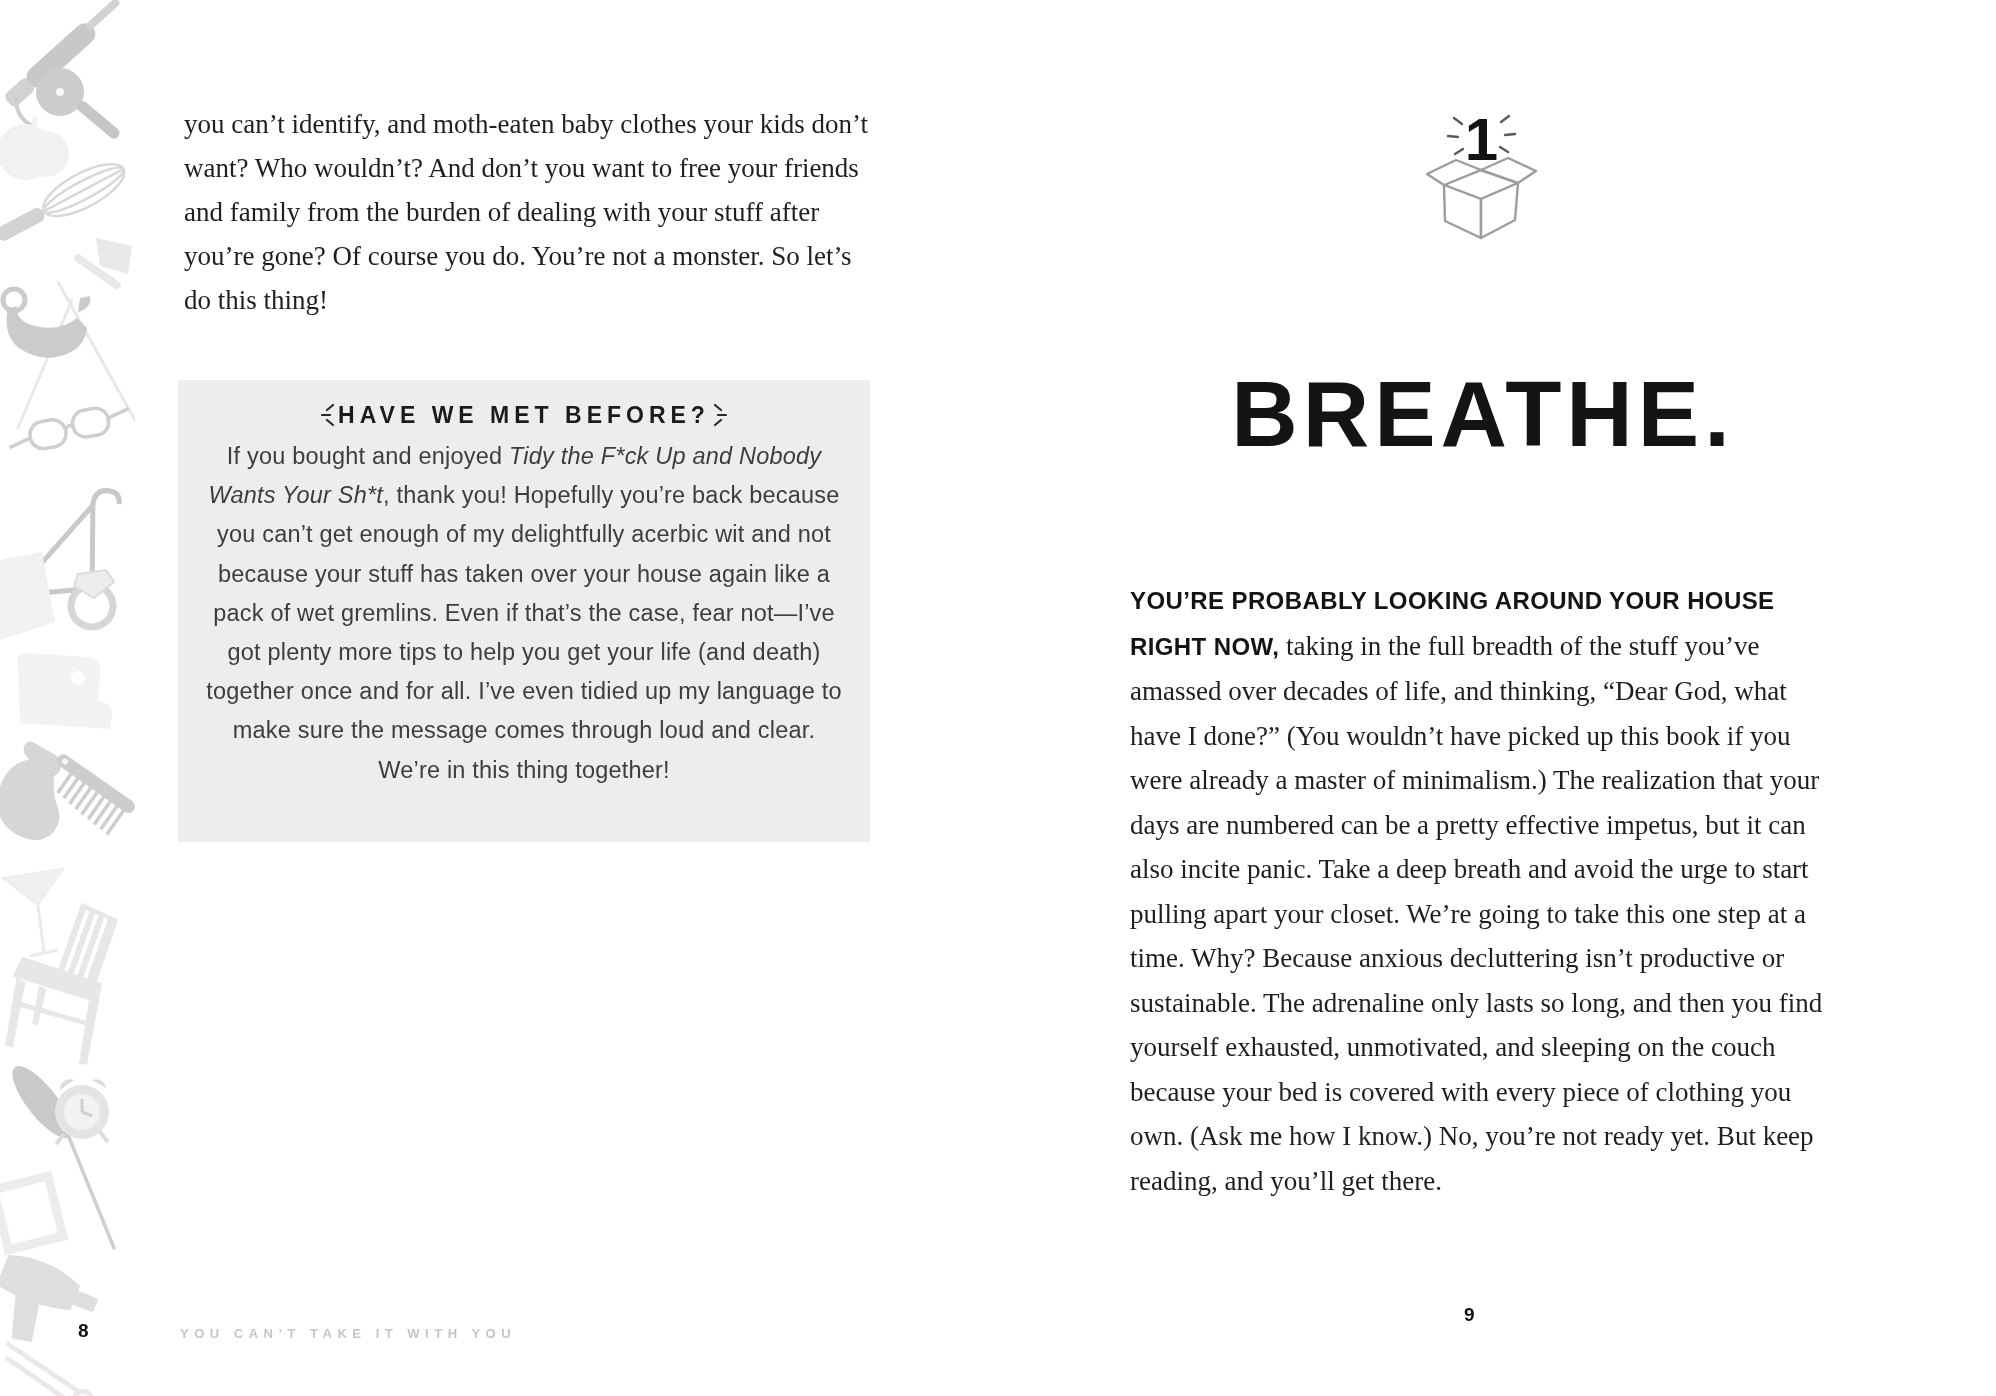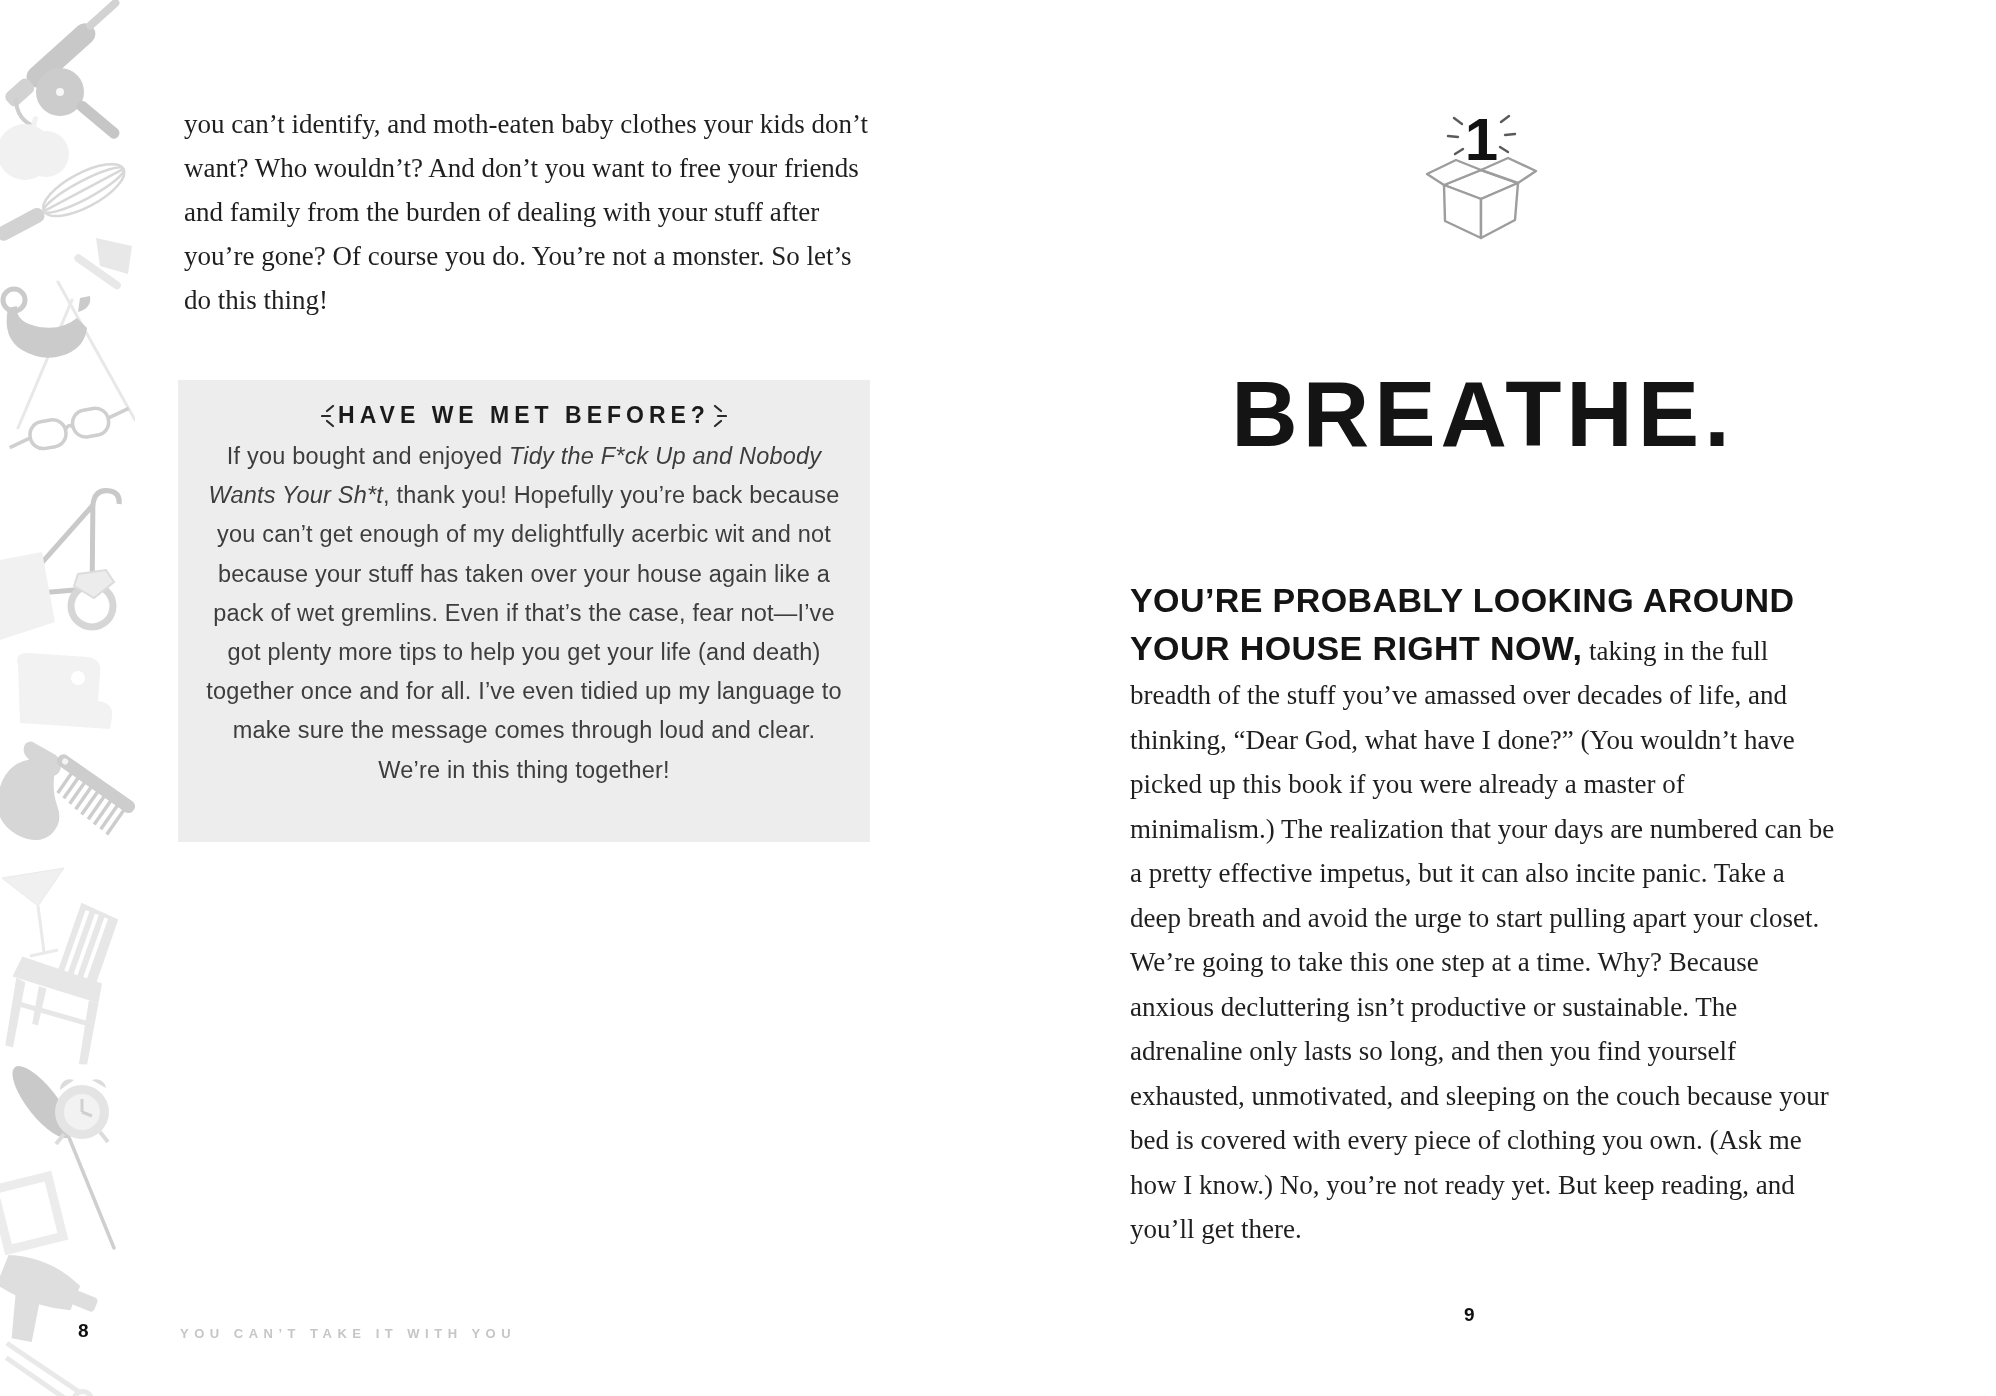--- a/index.html
+++ b/index.html
@@ -7,21 +7,21 @@
           font-family:"Liberation Serif",serif;color:#1e1e1e;}
 
   
   .margin-art{position:absolute;left:0;top:0;width:135px;height:1396px;}
 
   
   .left-para{position:absolute;left:178px;top:96px;width:700px;margin:6px;
              font:27px/44px "Liberation Serif",serif;color:#1f1f1f;text-align:left;}
   .callout-box{position:absolute;left:178px;top:380px;width:692px;height:462px;
                background:#ededed;box-sizing:border-box;padding:20px 26px 18px 26px;}
-  .callout-heading-row{display:flex;align-items:flex-end;justify-content:center;gap:2px;margin-top:2px;}
+  .callout-heading-row{display:flex;align-items:flex-start;justify-content:center;gap:2px;margin-top:2px;}
   .callout-heading-text{font-family:"Liberation Sans",sans-serif;font-weight:700;font-size:23px;
                letter-spacing:5px;color:#1b1b1b;white-space:nowrap;}
   .sparkle{flex:0 0 auto;}
   .callout-text{margin:8px 0 0 0;font:23.5px/39.2px "Liberation Sans",sans-serif;color:#3d3d3d;
                letter-spacing:0.2px;text-align:center;}
   .callout-text em{font-style:italic;}
 
   
   .page-num{position:absolute;font-family:"Liberation Sans",sans-serif;font-weight:700;
             font-size:19px;color:#0f0f0f;}
@@ -30,21 +30,21 @@
             font-weight:700;font-size:13px;letter-spacing:5.5px;color:#c6c6c6;white-space:nowrap;}
   .page-num-right{left:1464px;top:1304px;}
 
   
   .chapter-badge{position:absolute;left:1424px;top:88px;width:115px;height:152px;}
   .chapter-title{position:absolute;left:1130px;top:368px;width:706px;margin:0;text-align:center;
             font-family:"Liberation Sans",sans-serif;font-weight:700;font-size:92px;
             letter-spacing:5px;color:#141414;line-height:1;}
   .right-para{position:absolute;left:1130px;top:578px;width:706px;margin:0;
             font:27px/44.5px "Liberation Serif",serif;color:#1f1f1f;text-align:left;}
-  .lead-in{font-family:"Liberation Sans",sans-serif;font-weight:700;font-size:34px;
+  .lead-in{font-family:"Liberation Sans",sans-serif;font-weight:700;font-size:24px;
             letter-spacing:0.4px;color:#141414;}
 </style>
 </head>
 <body>
 
 <div class="spread">
 
   <svg class="margin-art" viewBox="0 0 135 1396" aria-hidden="true">
     <g transform="rotate(-42 55 60)">
       <rect x="20" y="50" width="85" height="21" rx="10" fill="#c8c8c8"></rect>

